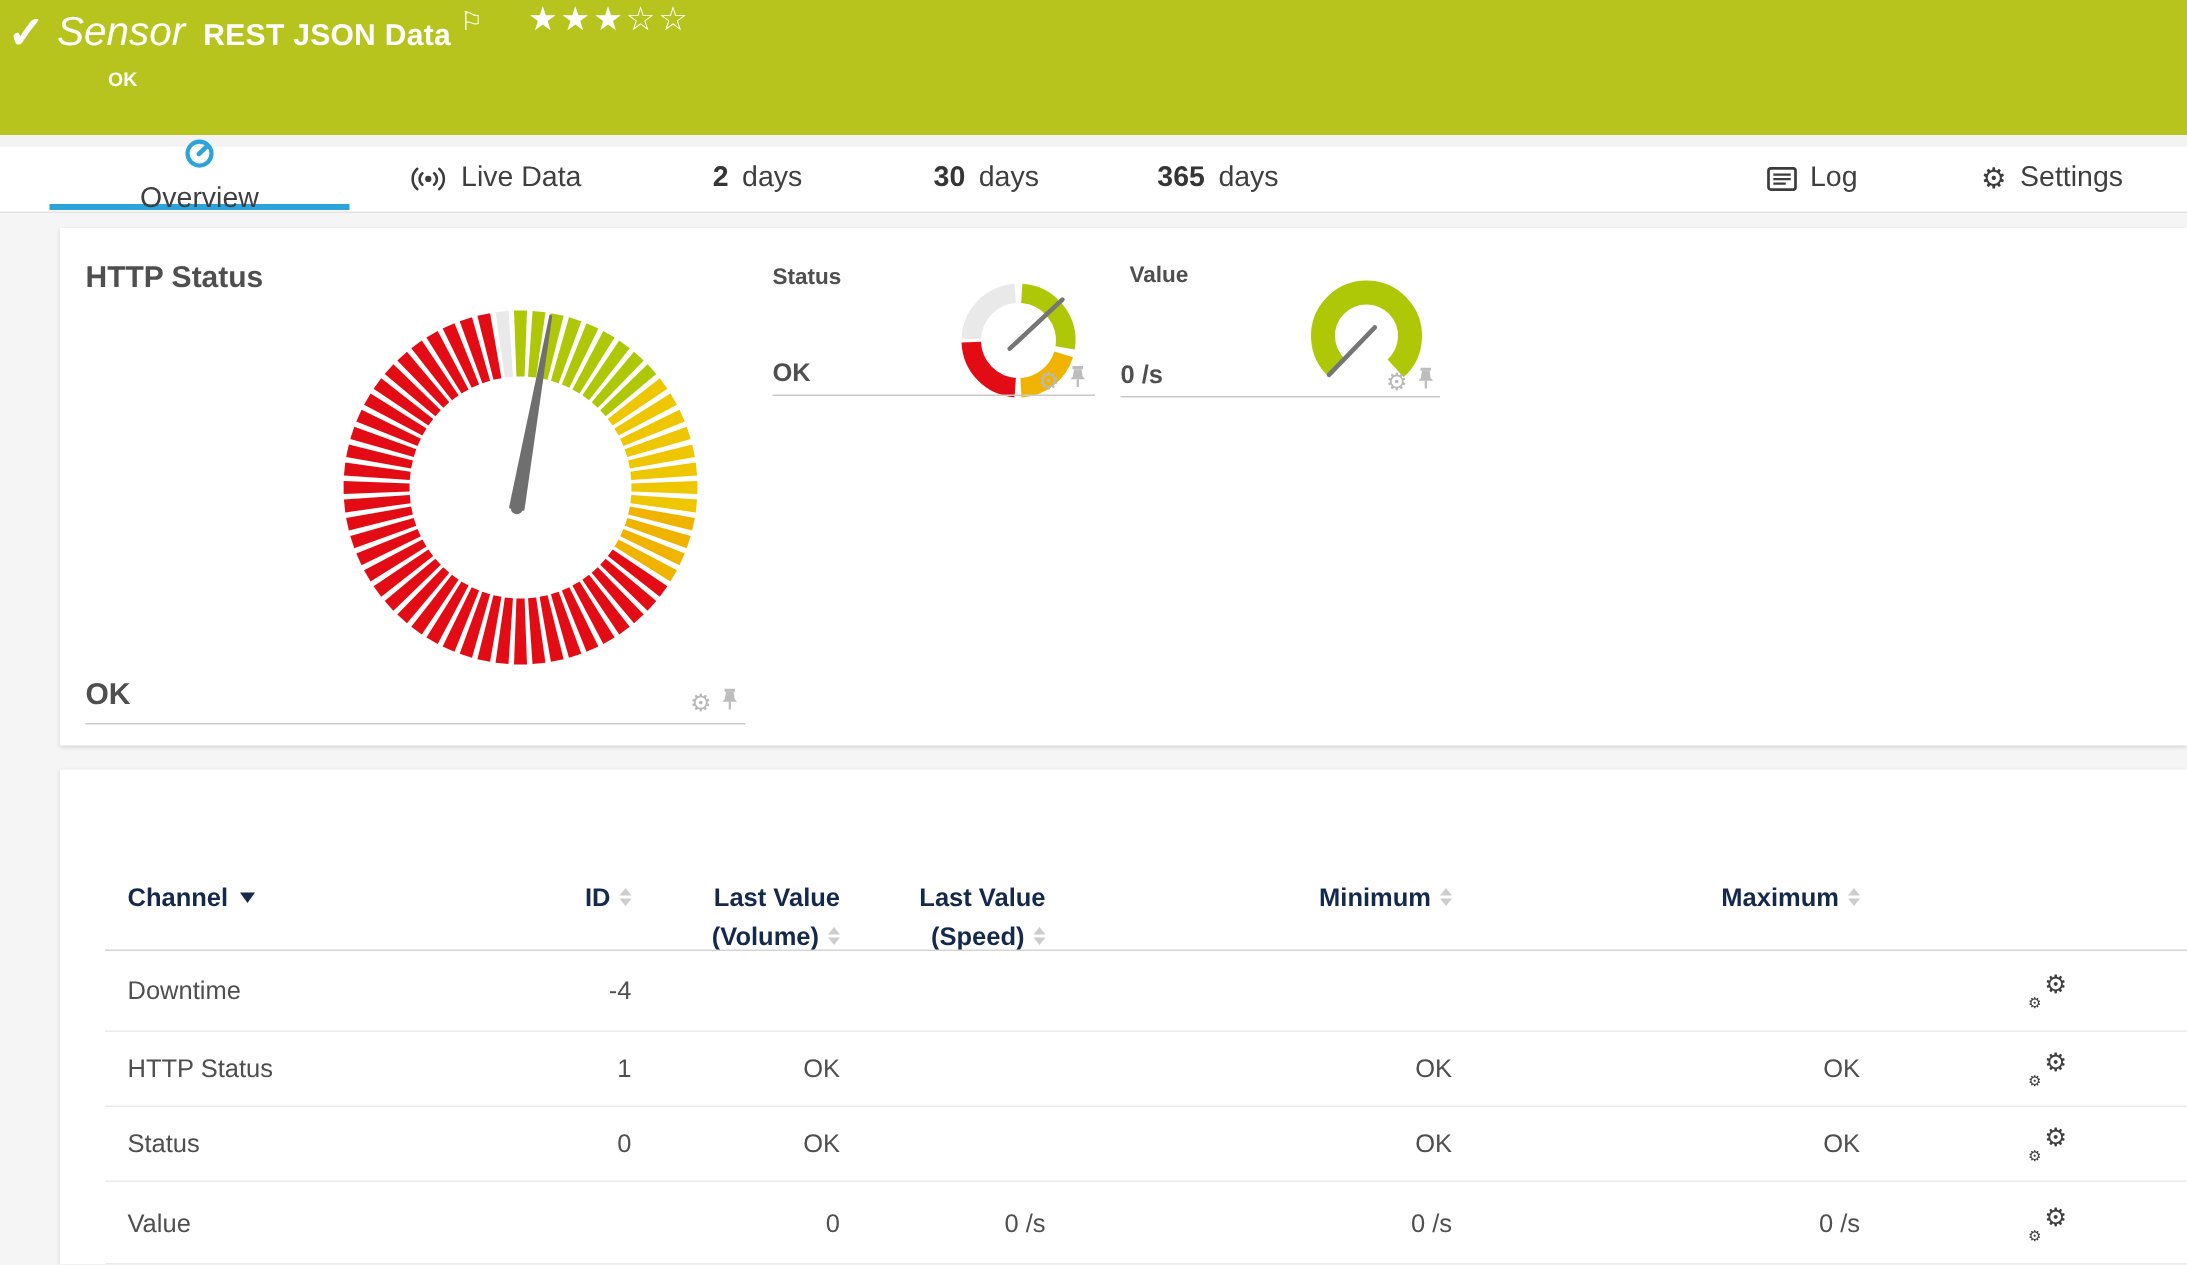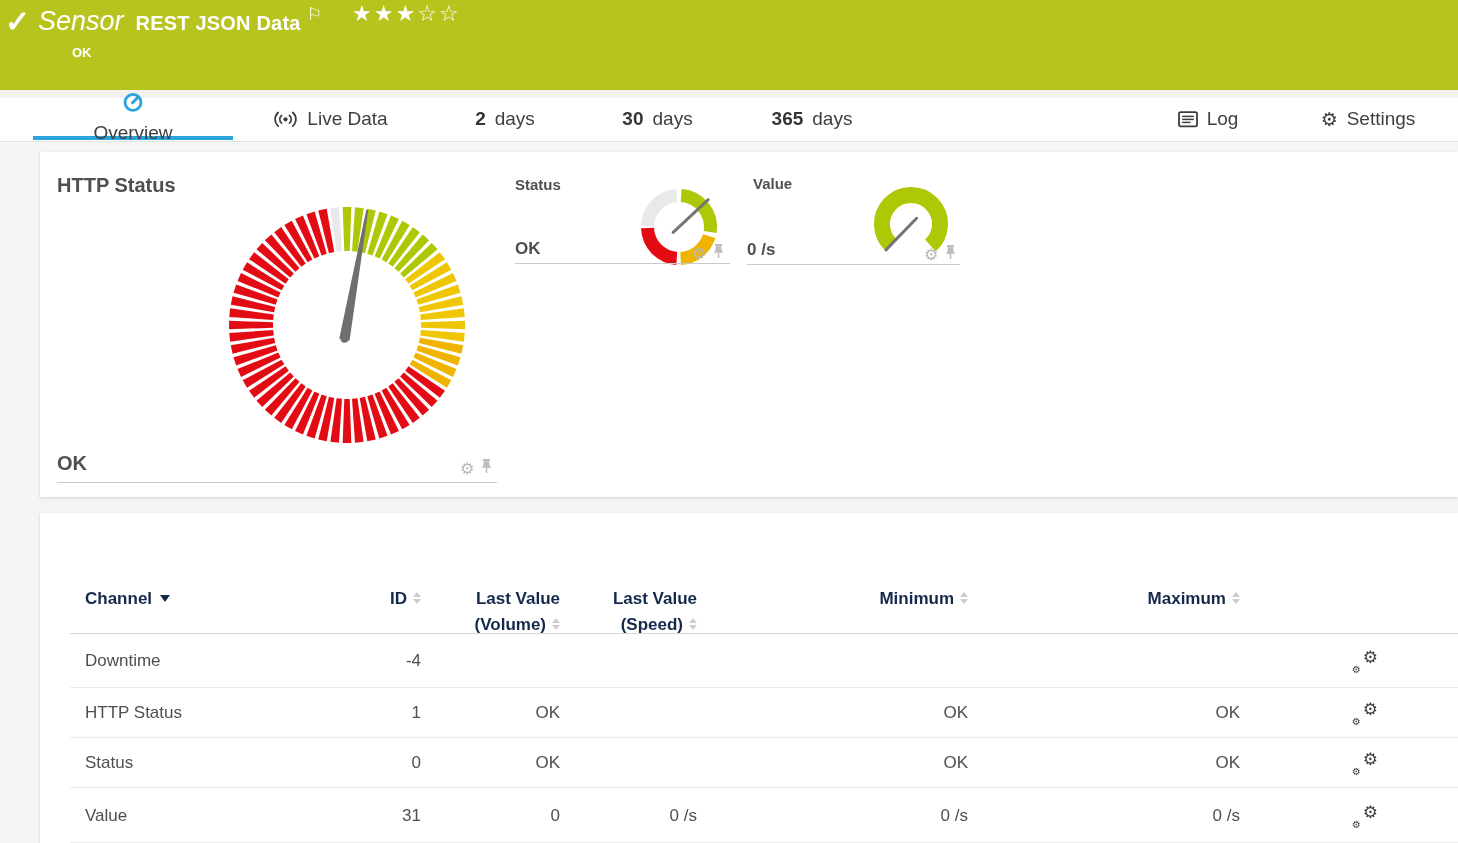--- a/index.html
+++ b/index.html
@@ -311,21 +311,20 @@
           <div class="tcell" style="left: 1295px; width: 60px; top: 0px; height: 50px; justify-content: center;">
             <span class="gearpair">
               <span class="g1">⚙</span>
               <span class="g2">⚙</span>
             </span>
           </div>
           <div class="rborder"></div>
         </div>
         <div class="trow" style="top: 275px; height: 55px;">
           <div class="tcell" style="left: 45px; width: 220px; top: 0px; height: 55px;">Value</div>
-          <div class="tcell r" style="left: 270px; width: 111px; top: 0px; height: 55px;">31</div>
           <div class="tcell r" style="left: 410px; width: 110px; top: 0px; height: 55px;">0</div>
           <div class="tcell r" style="left: 547px; width: 110px; top: 0px; height: 55px;">0 /s</div>
           <div class="tcell r" style="left: 798px; width: 130px; top: 0px; height: 55px;">0 /s</div>
           <div class="tcell r" style="left: 1070px; width: 130px; top: 0px; height: 55px;">0 /s</div>
           <div class="tcell" style="left: 1295px; width: 60px; top: 0px; height: 55px; justify-content: center;">
             <span class="gearpair">
               <span class="g1">⚙</span>
               <span class="g2">⚙</span>
             </span>
           </div>

